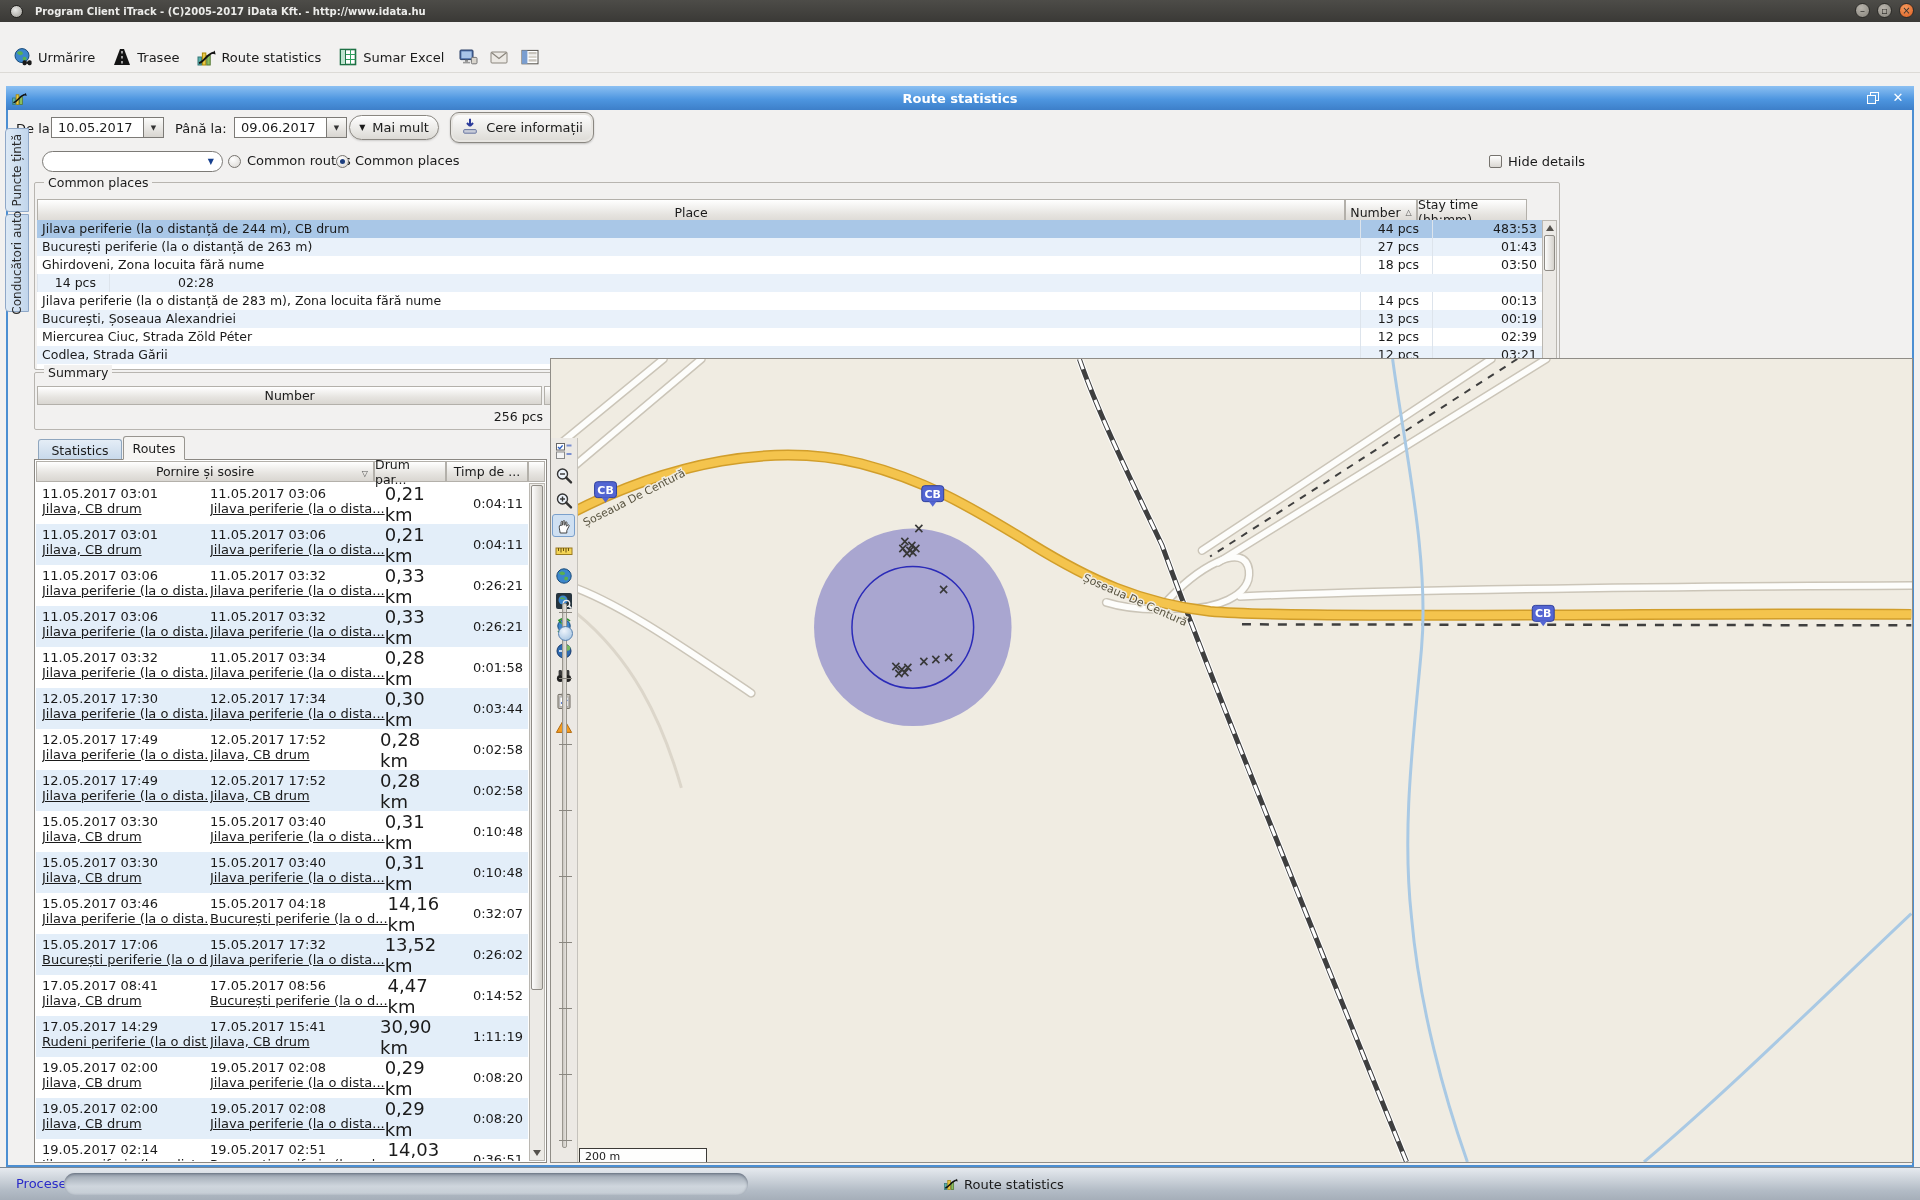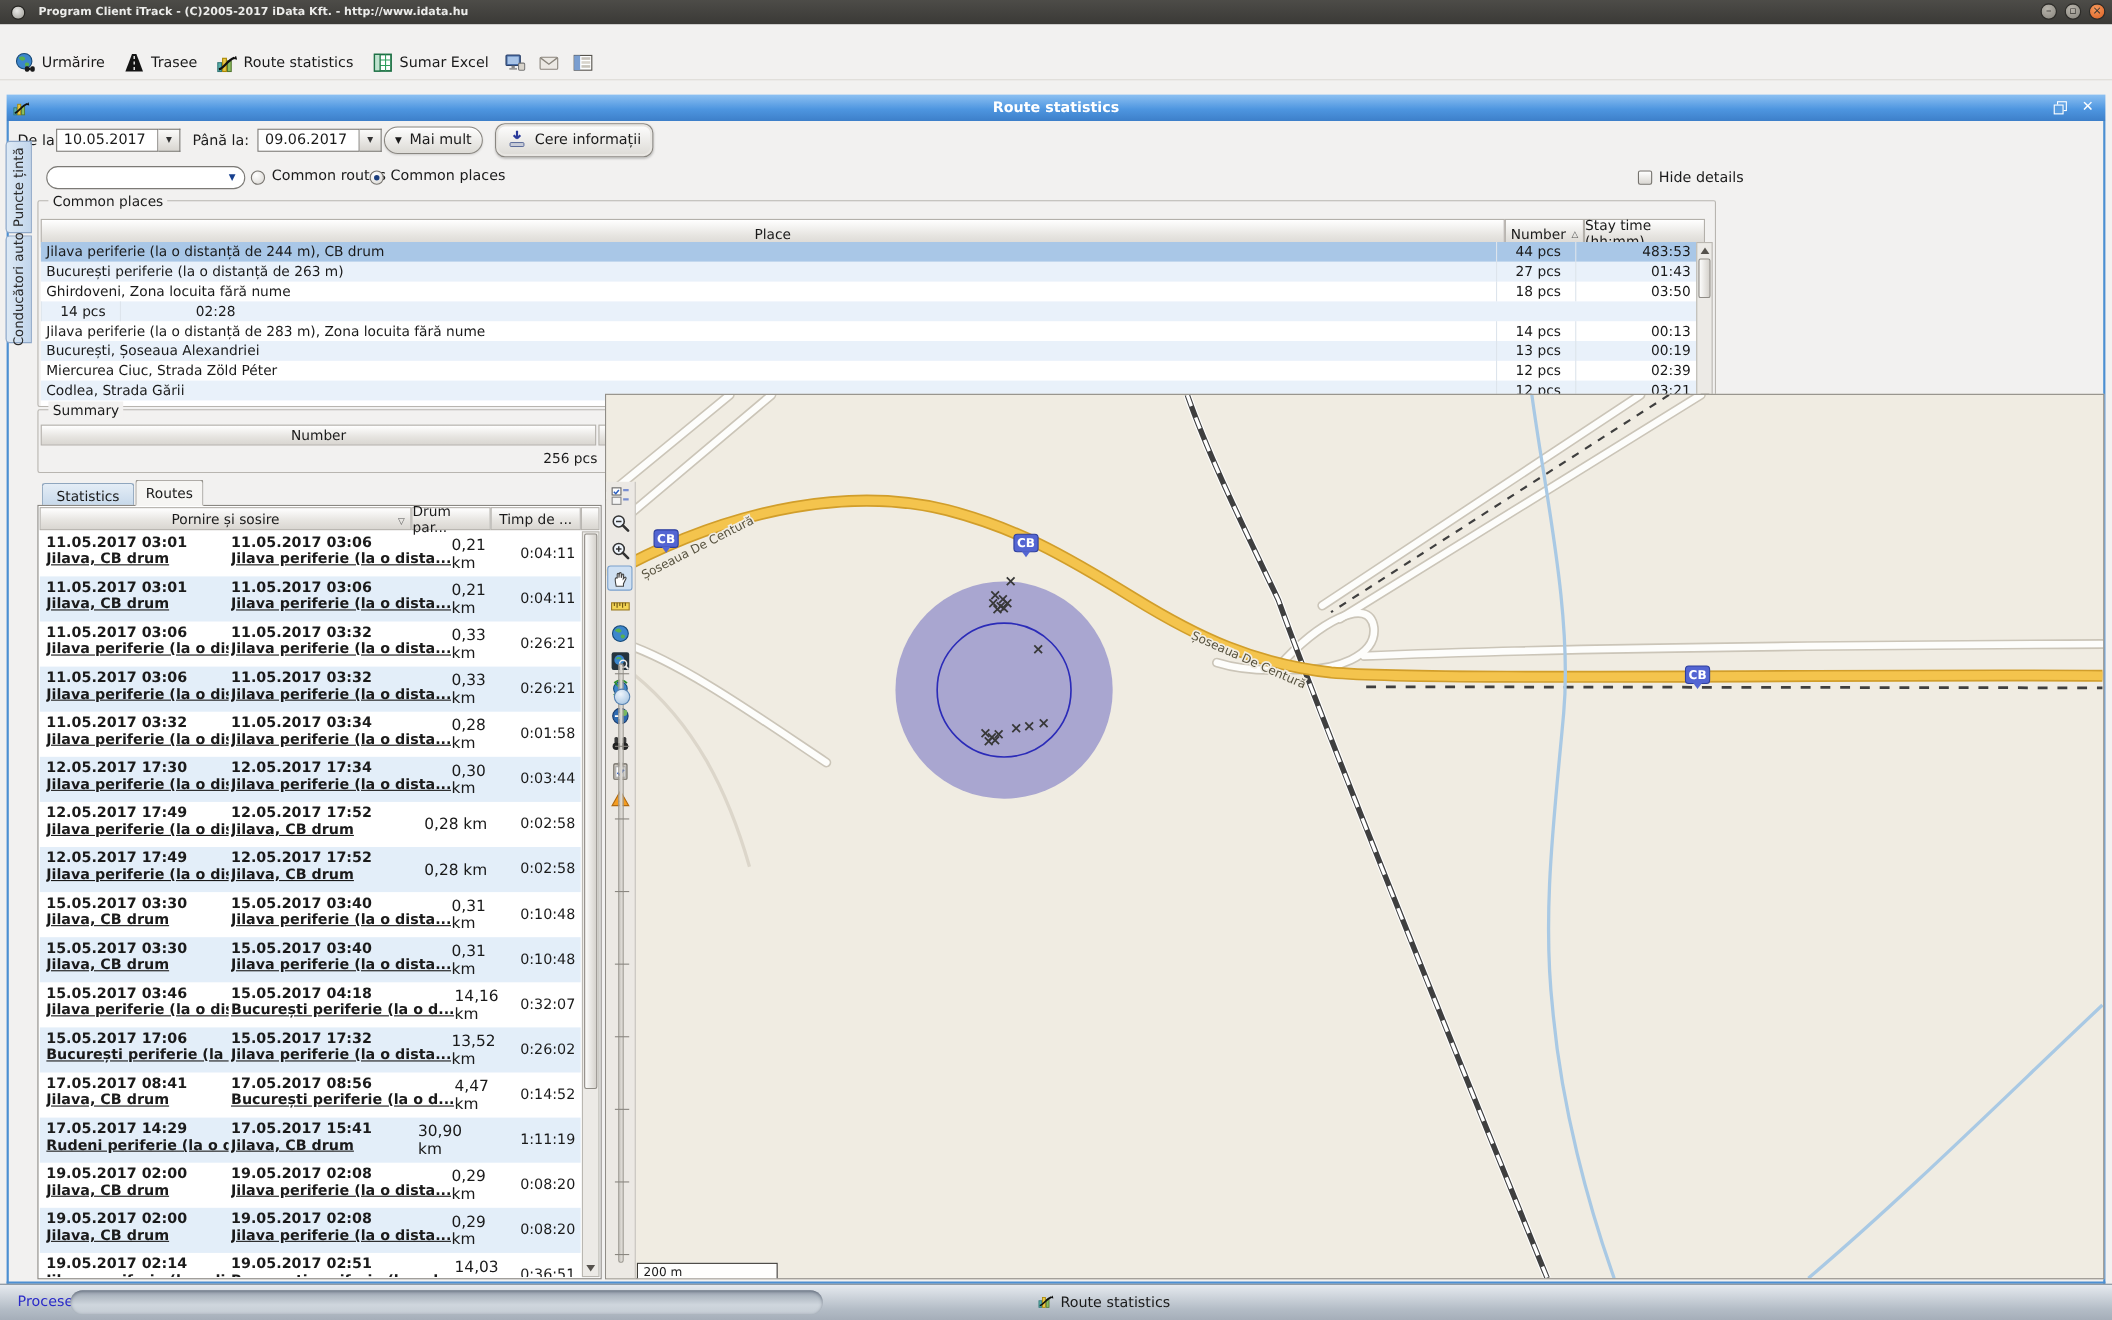--- a/index.html
+++ b/index.html
@@ -84,26 +84,26 @@
   #routes-panel { left:26px; top:326px; width:513px; height:727px; }
   .tab { position:absolute; font-size:12.5px; text-align:center; }
   .tab.inactive { top:3px; height:21px; line-height:21px; background:linear-gradient(#e4edf6,#c6d8ea); border:1px solid #8fa6be; border-bottom:none; border-radius:3px 3px 0 0; }
   .tab.active { top:0; height:24px; line-height:24px; background:#f6f5f3; border:1px solid #98958f; border-bottom:1px solid #f6f5f3; border-radius:3px 3px 0 0; z-index:2; }
   #rt-frame { position:absolute; left:0; top:23px; right:0; bottom:0; border:1px solid #8a8782; background:#fff; }
   #rt-header { position:absolute; left:1px; top:1px; right:1px; height:21px; display:flex; }
   #rt-rows { position:absolute; left:1px; top:23px; right:18px; bottom:1px; overflow:hidden; }
   .rt-row { display:flex; height:41px; }
   .rt-row.alt { background:#e3eef9; }
   .rt-c1 { flex:1; display:flex; }
-  .rt-cell { overflow:hidden;font-weight:bold; }
+  .rt-cell { overflow:hidden; }
   .rt-dep { width:172px; padding:3px 0 0 6px; }
   .rt-arr { flex:1; padding:3px 0 0 2px; }
   .rt-time { font-size:13px; }
   .rt-link { font-size:13px; text-decoration:under; text-decoration:underline; white-space:nowrap; display:block; overflow:hidden; }
-  .rt-dist { width:78px; display:flex; align-items:center; justify-content:flex-end; padding-right:15px; font-size:14px; }
+  .rt-dist { width:78px; display:flex; align-items:center; justify-content:flex-end; padding-right:15px; font-size:18px; }
   .rt-dur { width:70px; display:flex; align-items:center; justify-content:flex-end; padding-right:5px; font-size:13px; }
 
   
   .side-tab { position:absolute; left:5px; width:24px; background:linear-gradient(90deg,#dde9f5,#c2d6ec); border:1px solid #8fa8c8; border-radius:4px 0 0 4px; display:flex; align-items:center; justify-content:center; }
   .side-tab span { writing-mode:vertical-rl; transform:rotate(180deg); font-size:12px; color:#2a2a2a; white-space:nowrap; }
 
   
   #map { left:542px; top:248px; width:1363px; height:805px; border:1px solid #908d87; overflow:hidden; background:#f0ece2; }
   #map svg.mapsvg { position:absolute; left:0; top:0; }
   #map-tools { position:absolute; left:0; top:79px; width:27px; height:726px; background:#ece9e4; border-right:1px solid #c5c2bc; }
@@ -262,21 +262,21 @@
     </div>
     <div class="radio" style="left: 220px; top: 45px; position: absolute;"></div>
     <div class="flabel" style="left: 239px; top: 43px; position: absolute;">Common routes</div>
     <div class="radio checked" style="left: 328px; top: 45px; position: absolute;"></div>
     <div class="flabel" style="left: 347px; top: 43px; position: absolute;">Common places</div>
     <div class="checkbox" style="left: 1481px; top: 45px; position: absolute;"></div>
     <div class="flabel" style="left: 1500px; top: 44px; position: absolute;">Hide details</div>
 
     <div class="group" style="left: 26px; top: 72px; width: 1526px; height: 188px; position: absolute;">
       <span class="legend">Common places</span>
-      <div style="position:absolute; left:2px; top:16px; right:9px; height:26px; display:flex;">
+      <div style="position:absolute; left:2px; top:16px; right:32px; height:26px; display:flex;">
         <div class="colhdr" style="flex:1;">
             <span>Place</span>
           </div>
         <div class="colhdr sort-asc" style="width:72px;">
             <span>Number</span>
           </div>
         <div class="colhdr" style="width:110px;">
             <span>Stay time (hh:mm)</span>
           </div>
       </div>

